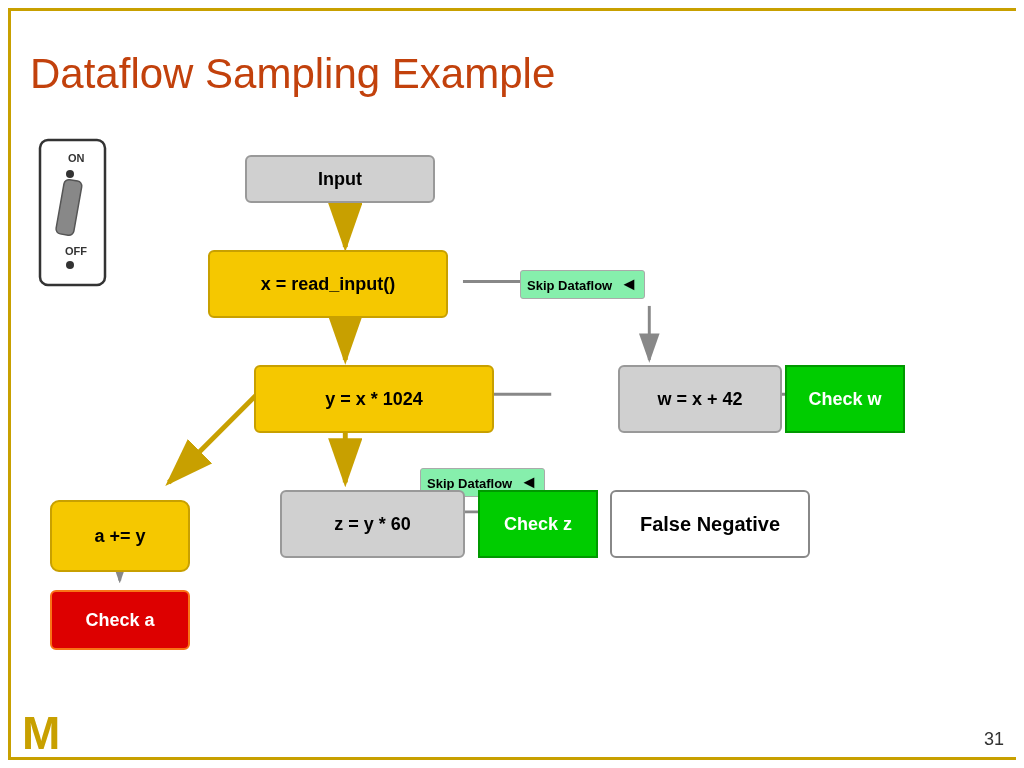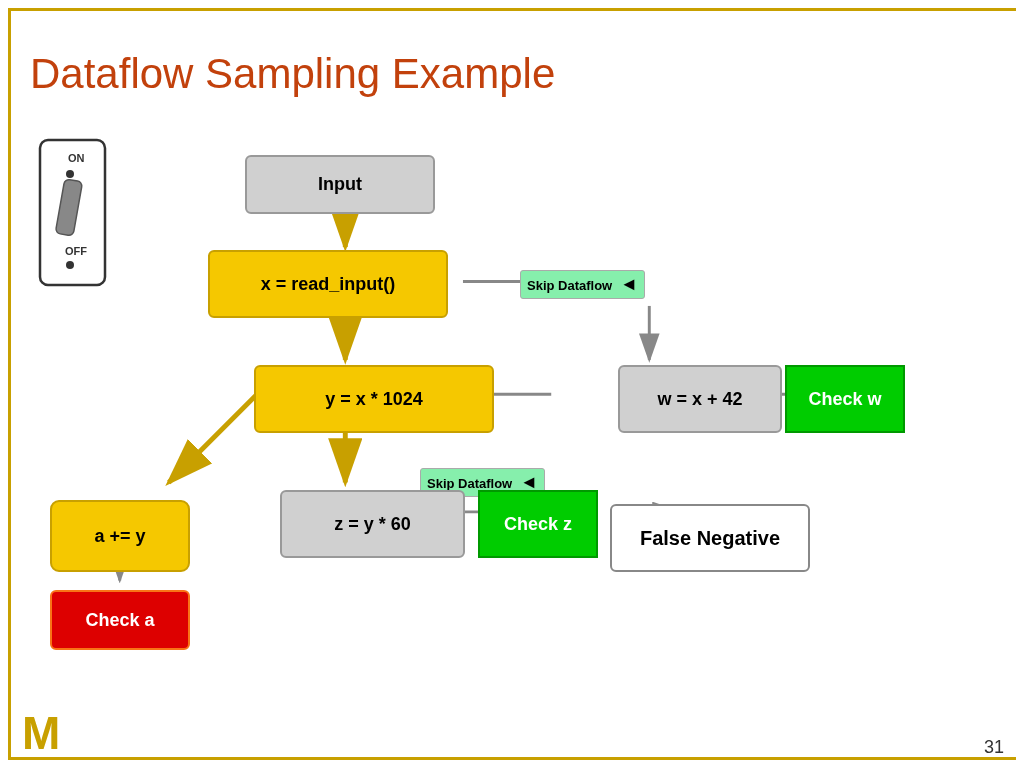--- a/index.html
+++ b/index.html
@@ -108,21 +108,21 @@
       font-weight: bold;
       background: #86efac;
       border: 1px solid #aaa;
       padding: 3px 6px;
       border-radius: 3px;
     }
 
     
     .page-number {
       position: absolute;
-      bottom: 10px;
+      bottom: 18px;
       right: 20px;
       font-size: 18px;
       color: #333;
     }
 
     
     .um-logo {
       position: absolute;
       bottom: 14px;
       left: 20px;
@@ -180,21 +180,21 @@
     <line x1="730" y1="300" x2="785" y2="300" stroke="#888" stroke-width="3" marker-end="url(#arrowGray)"></line>
 
     <line x1="430" y1="420" x2="490" y2="420" stroke="#888" stroke-width="3" marker-end="url(#arrowGray)"></line>
 
     <line x1="600" y1="420" x2="650" y2="420" stroke="#888" stroke-width="3" marker-end="url(#arrowGray)"></line>
 
     <line x1="80" y1="460" x2="80" y2="490" stroke="#888" stroke-width="3" marker-end="url(#arrowGray)"></line>
 
   </svg>
 
-  <div class="box box-gray" style="left:215px;top:55px;width:190px;height:59px;">
+  <div class="box box-gray" style="left:215px;top:55px;width:190px;height:48px;">
     <span>Input</span>
   </div>
 
   <div class="box box-yellow" style="left:178px;top:150px;width:240px;height:68px;">
     <span>x = read_input()</span>
   </div>
 
   <div class="skip-label" style="left:490px;top:170px;">
     <span>Skip Dataflow</span>
     
@@ -223,21 +223,21 @@
   </div>
 
   <div class="box box-gray" style="left:250px;top:390px;width:185px;height:68px;">
     <span>z = y * 60</span>
   </div>
 
   <div class="box box-green" style="left:448px;top:390px;width:120px;height:68px;">
     <span>Check z</span>
   </div>
 
-  <div class="box box-white-border" style="left:580px;top:390px;width:200px;height:68px;font-size:20px;margin-top:14px;">
+  <div class="box box-white-border" style="left:580px;top:390px;width:200px;height:68px;font-size:20px;">
     <span>False Negative</span>
   </div>
 
   <div class="box box-red" style="left:20px;top:490px;width:140px;height:60px;">
     <span>Check a</span>
   </div>
 
   <svg style="position:absolute;top:30px;left:0px;width:100px;height:170px;" viewBox="0 0 100 170">
 
     <rect x="10" y="10" width="65" height="145" rx="8" ry="8" fill="white" stroke="#333" stroke-width="2.5"></rect>

